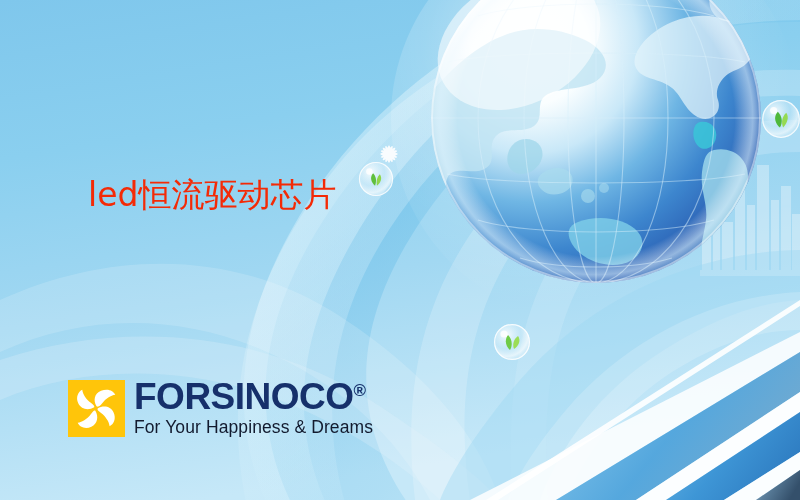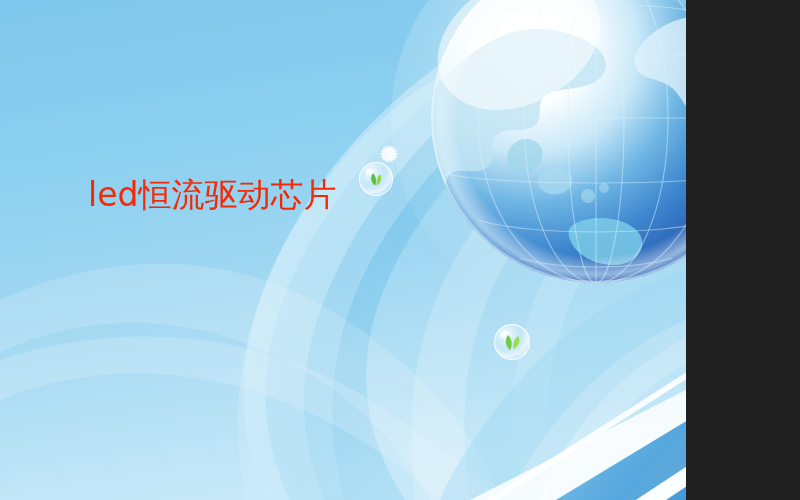--- a/index.html
+++ b/index.html
@@ -2,21 +2,21 @@
 <html><head>
 <meta charset="utf-8">
 <style>
   html, body {
     margin: 0;
     padding: 0;
     background: #202020;
   }
   #stage {
     position: relative;
-    width: 686px;
+    width: 800px;
     height: 500px;
     overflow: hidden;
     font-family: "Liberation Sans", "DejaVu Sans", sans-serif;
     background: linear-gradient(170deg, #7FC7EC 0%, #86CCEF 28%, #9AD4F1 58%, #B2DEF4 82%, #C3E6F7 100%);
   }
 
   .bg-svg { position: absolute; inset: 0; width: 800px; height: 500px; }
 
   
   #headline {
@@ -317,14 +317,30 @@
     <circle cx="20" cy="20" r="17.4" fill="none" stroke="#FFFFFF" stroke-opacity="0.85" stroke-width="1.2"></circle>
     <path d="M18,28 C14,25 12,18 16,13 C20,17 21,23 18,28 Z" fill="#6FCB46"></path>
     <path d="M22,27 C27,24 29,18 26,14 C22,17 20,22 22,27 Z" fill="#9BDD55"></path>
     <circle cx="12" cy="12" r="3.6" fill="#FFFFFF" opacity="0.82"></circle>
   </svg>
 
   <div id="headline">
     <span class="l1">led恒流驱动芯片</span>
   </div>
 
+  <div id="logo">
+    <div id="logo-mark">
+      <svg viewBox="0 0 100 100" style="width:100%;height:100%;display:block;">
+        <g fill="#FFFFFF">
+          <path d="M50,46 C44,36 46,24 58,19 C70,14 80,19 83,26 C75,27 66,33 60,41 C56,46 53,48 50,46 Z"></path>
+          <path d="M52,50 C62,44 75,46 80,57 C85,68 80,78 73,81 C72,73 66,64 58,58 C53,54 51,53 52,50 Z"></path>
+          <path d="M48,54 C54,64 52,77 41,82 C30,87 20,82 17,75 C25,74 34,68 40,60 C44,55 46,52 48,54 Z"></path>
+          <path d="M46,48 C36,54 23,52 18,41 C13,30 18,20 25,17 C26,25 32,34 40,40 C45,44 47,46 46,48 Z"></path>
+        </g>
+      </svg>
+    </div>
+    <div id="logo-text">
+      <div id="brand"><span>FORSINOCO</span><span class="reg">®</span></div>
+      <div id="tagline">For Your Happiness &amp; Dreams</div>
+    </div>
+  </div>
 
 </div>
 
 </body></html>

